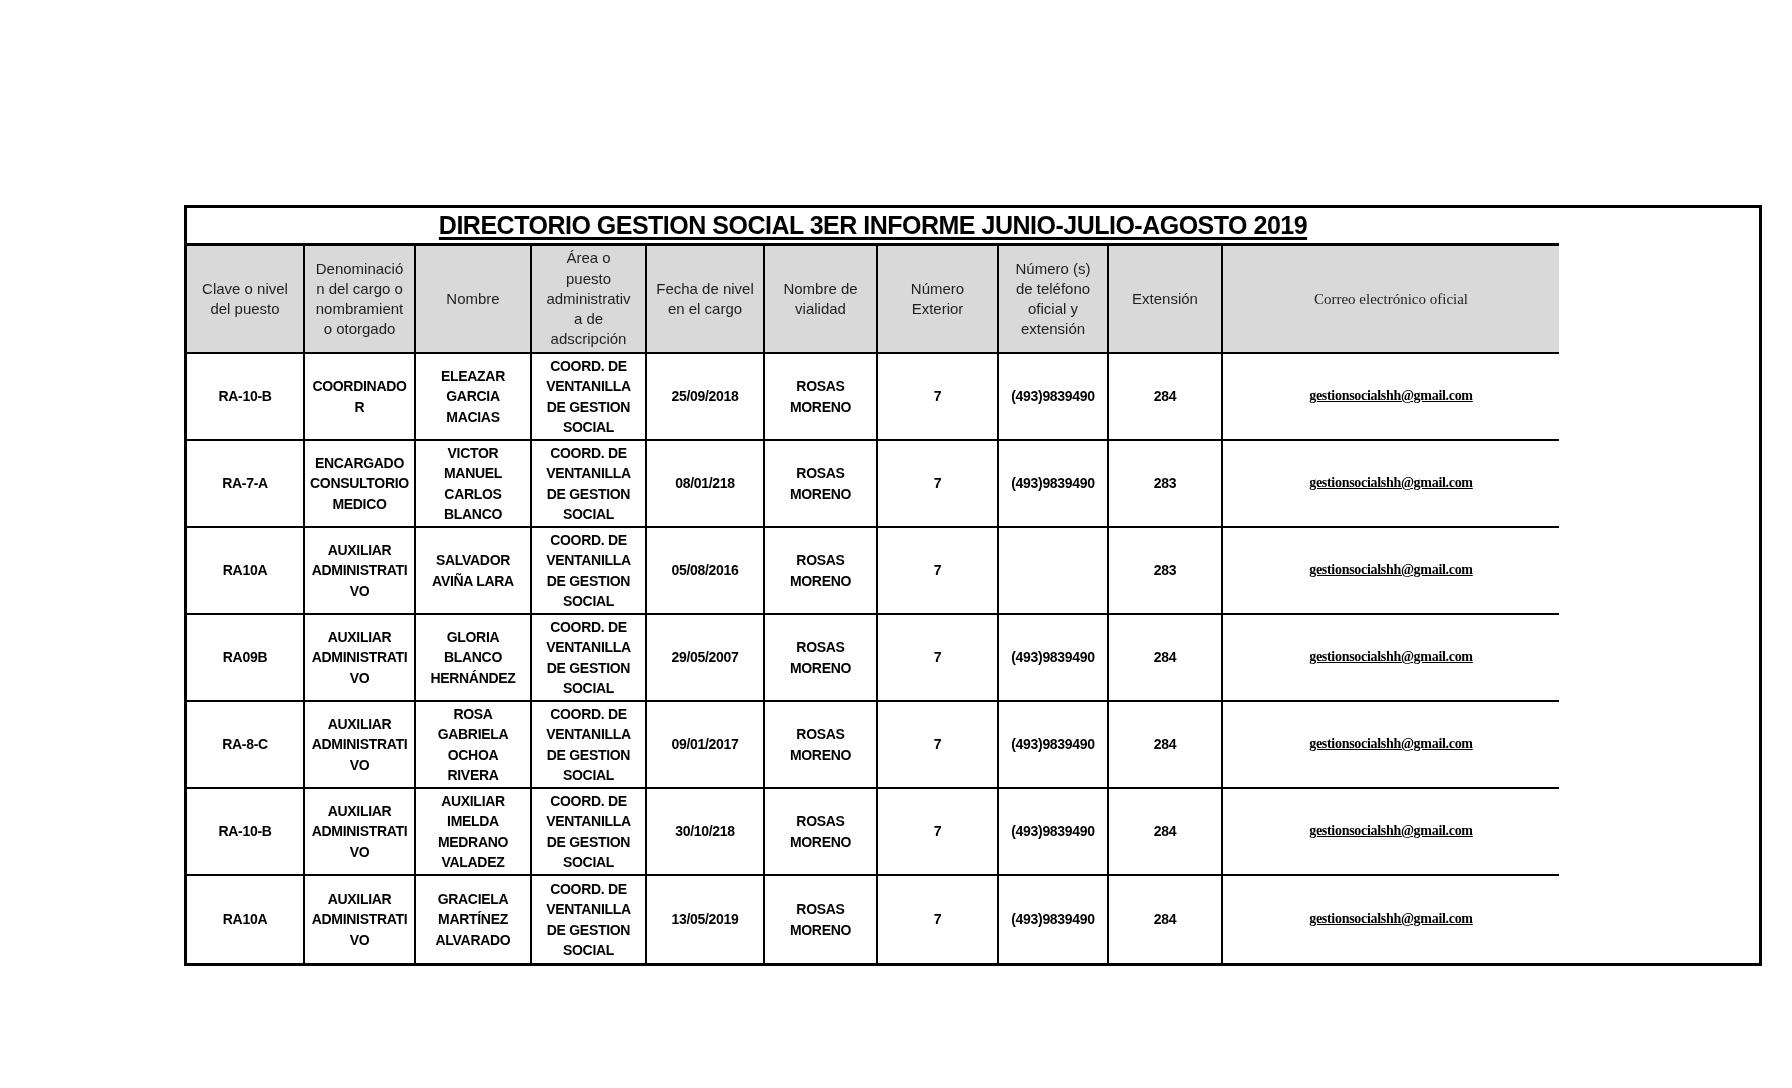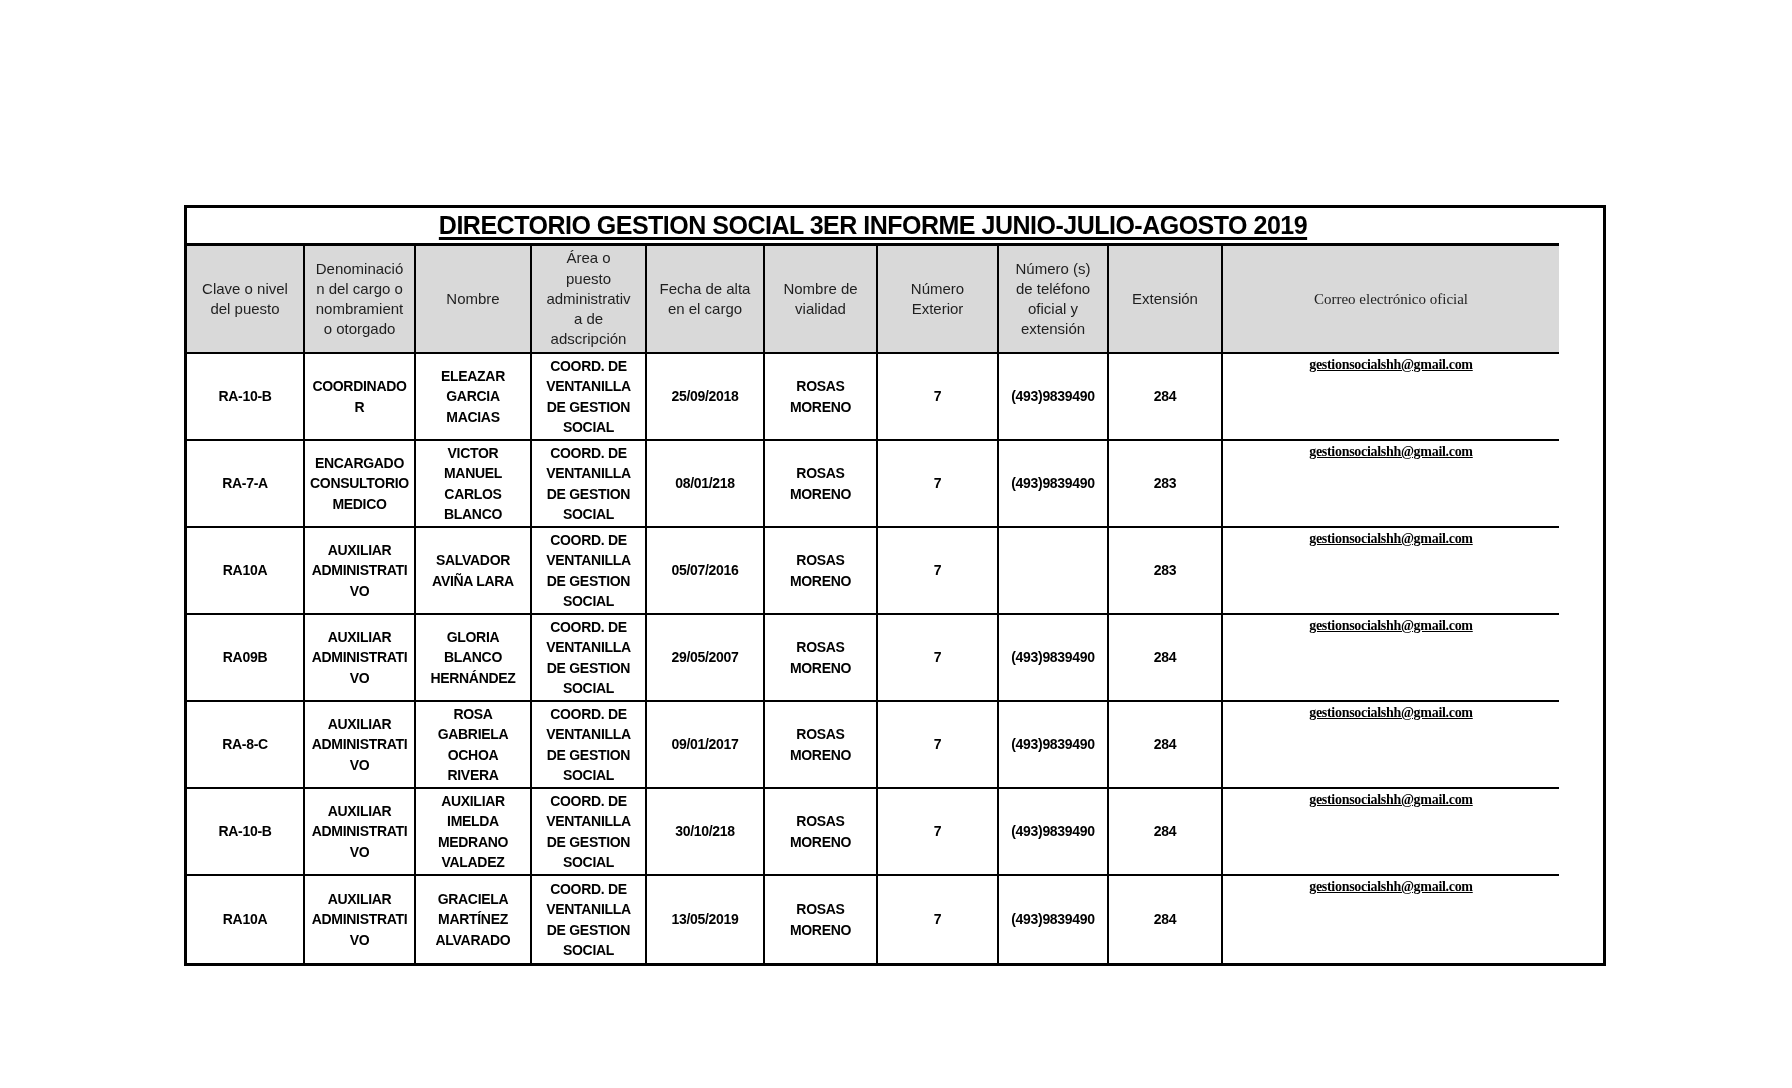--- a/index.html
+++ b/index.html
@@ -1,21 +1,21 @@
 <!DOCTYPE html>
 <html><head>
 <meta charset="utf-8">
 <style>
   * { margin:0; padding:0; box-sizing:border-box; }
   html,body { width:1792px; height:1088px; background:#ffffff; overflow:hidden;
               font-family:"Liberation Sans", sans-serif; }
   .page { position:relative; width:1792px; height:1088px; background:#ffffff; }
 
   .dir-table {
-    position:absolute; left:184px; top:205px; width:1422px;
+    position:absolute; left:184px; top:205px; width:1578px;
     display:grid;
     grid-template-columns:118px 111px 116px 115px 118px 113px 121px 110px 114px 336px;
     grid-template-rows:38px 108px repeat(7, 87px);
     border:3px solid #000000;
     background:#ffffff;
   }
 
   .title-cell {
     grid-column:1 / -1;
     display:flex; align-items:center; justify-content:center;
@@ -41,21 +41,21 @@
     background:#d9d9d9;
     font-size:15px; font-weight:400; color:#1f1f1f;
     line-height:1.35;
   }
 
   .data {
     font-weight:700; font-size:14px; letter-spacing:-0.3px; line-height:1.45;
   }
 
   .email-cell {
-    align-items:flex-start; justify-content:center;
+    align-items:center; justify-content:center;
     padding-bottom:1px;
   }
   .email-cell span {
     font-weight:700; font-size:14px; letter-spacing:-0.3px;
     text-decoration:underline;
   }
 </style>
 </head>
 <body>
 
@@ -72,21 +72,21 @@
       <div class="cell hdr">Denominació
 n del cargo o
 nombramient
 o otorgado</div>
       <div class="cell hdr">Nombre</div>
       <div class="cell hdr">Área o
 puesto
 administrativ
 a de
 adscripción</div>
-      <div class="cell hdr">Fecha de alta
+      <div class="cell hdr">Fecha de nivel
 en el cargo</div>
       <div class="cell hdr">Nombre de
 vialidad</div>
       <div class="cell hdr">Número
 Exterior</div>
       <div class="cell hdr">Número (s)
 de teléfono
 oficial y
 extensión</div>
       <div class="cell hdr">Extensión</div>
@@ -139,21 +139,21 @@
       <div class="cell data">RA10A</div>
       <div class="cell data">AUXILIAR
 ADMINISTRATI
 VO</div>
       <div class="cell data">SALVADOR
 AVIÑA LARA</div>
       <div class="cell data">COORD. DE
 VENTANILLA
 DE GESTION
 SOCIAL</div>
-      <div class="cell data">05/07/2016</div>
+      <div class="cell data">05/08/2016</div>
       <div class="cell data">ROSAS
 MORENO</div>
       <div class="cell data">7</div>
       <div class="cell data"></div>
       <div class="cell data">283</div>
       <div class="cell data email-cell last-col"><span>gestionsocialshh@gmail.com</span></div>
     </div>
 
     <div class="row">
       <div class="cell data">RA09B</div>

